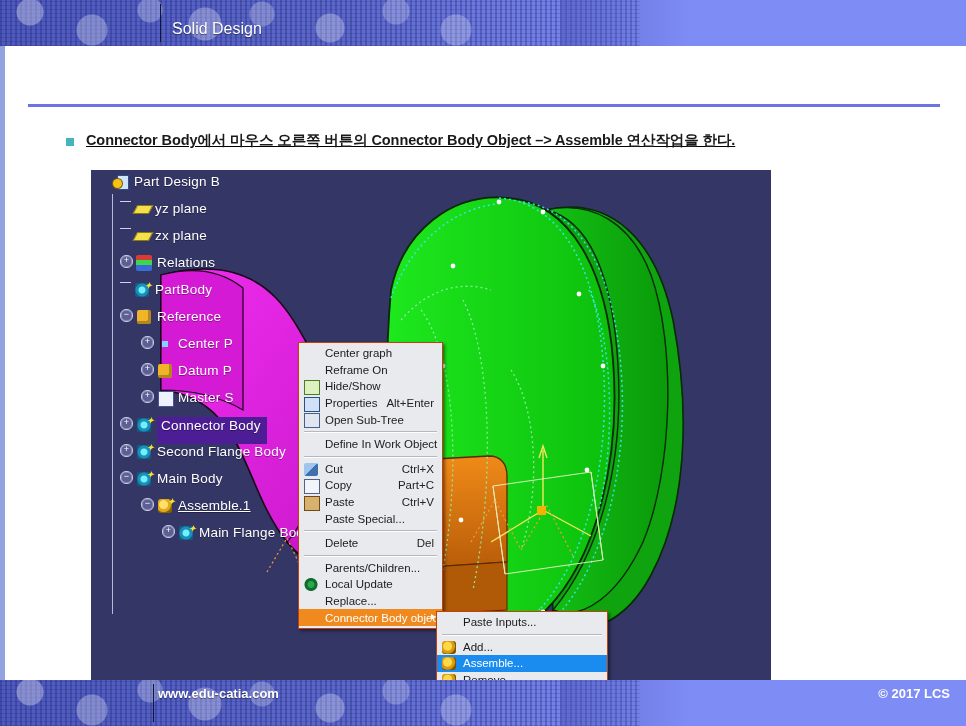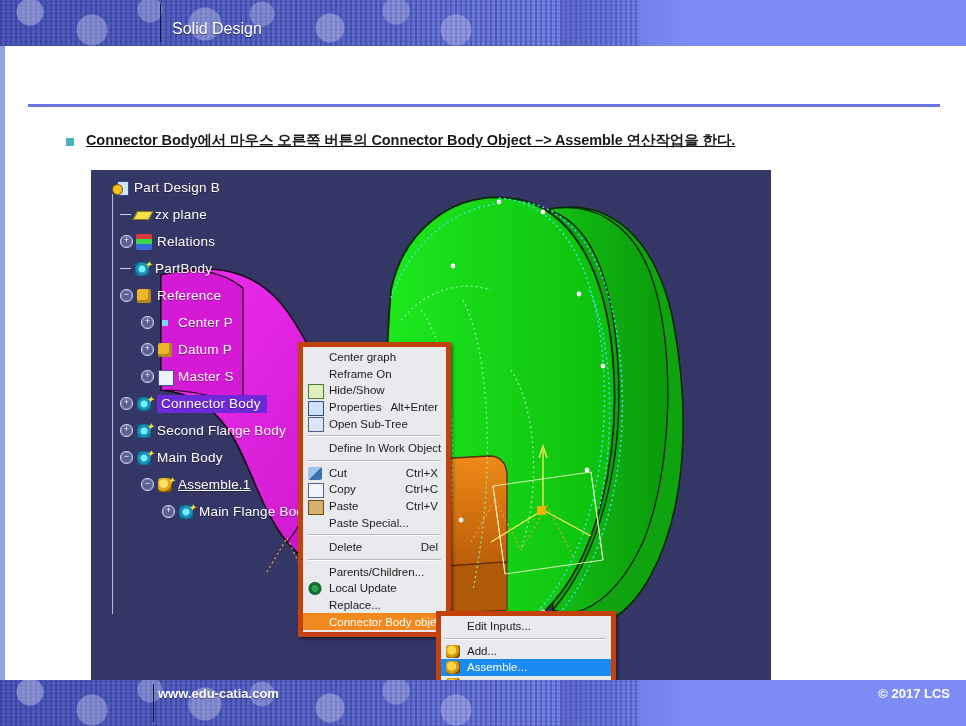--- a/index.html
+++ b/index.html
@@ -59,23 +59,23 @@
 
   
   .viewport{position:absolute;left:91px;top:170px;width:680px;height:510px;
      background:#343666;overflow:hidden;}
 
   
   .model{position:absolute;left:0;top:0;width:680px;height:510px;}
 
   
   .tree{position:absolute;left:8px;top:4px;width:260px;font-size:13.5px;color:#ffffff;}
-  .tnode{position:relative;height:27px;display:flex;align-items:center;}
+  .tnode{position:relative;height:27px;display:flex;}
   .tlabel{white-space:nowrap;letter-spacing:.2px;text-shadow:0 1px 0 rgba(0,0,0,.35);}
-  .tlabel.sel{background:#6d28d9;color:#ffffff;padding:1px 6px 2px 4px;}
+  .tlabel.sel{background:#4c1d95;color:#ffffff;padding:1px 6px 2px 4px;}
   .tlabel.link{text-decoration:underline;}
   .tplus{width:11px;height:11px;border:1px solid #c9cbe6;background:#5b5f93;
      color:#fff;font-size:9px;line-height:9px;text-align:center;margin-right:3px;flex:0 0 auto;
      border-radius:6px;box-shadow:inset 0 0 0 1px rgba(255,255,255,.25);}
   .tdash{width:11px;height:1px;background:#cfd2ee;margin-right:3px;flex:0 0 auto;}
   .tico{width:17px;height:16px;margin-right:4px;flex:0 0 auto;position:relative;}
   .vline{position:absolute;left:13px;top:20px;width:1px;height:420px;background:#cfd2ee;opacity:.85;}
 
   
   .ic-part{background:#cfe4ff;border:1px solid #2b4f86;position:absolute;left:4px;top:1px;width:10px;height:13px;}
@@ -90,21 +90,21 @@
   .ic-ref{position:absolute;left:1px;top:1px;width:14px;height:14px;background:#f0b429;border-radius:2px;
      box-shadow:inset -3px -3px 0 rgba(0,0,0,.25);}
   .ic-rel{position:absolute;left:0px;top:0px;width:16px;height:16px;
      background:linear-gradient(180deg,#d83a3a 0 5px,#3ad84a 5px 10px,#3a6ad8 10px 16px);border-radius:2px;}
   .ic-sketch{position:absolute;left:1px;top:1px;width:14px;height:14px;background:#eef2ff;border:1px solid #4a5590;}
   .ic-pt{position:absolute;left:5px;top:5px;width:6px;height:6px;background:#7fd4ff;}
   .ic-asm{position:absolute;left:1px;top:1px;width:14px;height:14px;
      background:radial-gradient(circle at 40% 40%,#ffe169 0 4px,#e0a81a 5px 7px,#8a6200 8px);border-radius:3px;}
 
   
-  .menu{position:absolute;background:#e9eaee;border:5px solid #c2410c;
+  .menu{position:absolute;background:#e9eaee;border:1px solid #c2410c;
      box-shadow:2px 2px 3px rgba(0,0,0,.45);font-size:11.5px;color:#1b1b1b;padding:2px 0;}
   .menu1{left:207px;top:172px;width:143px;}
   .menu2{left:345px;top:441px;width:170px;}
   .mi{position:relative;height:16.6px;display:flex;align-items:center;padding:0 6px 0 26px;white-space:nowrap;}
   .mi .acc{position:absolute;right:8px;color:#222;}
   .mi.hl{background:#1a8cf0;color:#ffffff;}
   .mi.hl .lbl{color:#fff;}
   .mi.orange{background:#f08a1e;color:#ffffff;}
   .msep{height:1px;background:#b6b7c2;margin:3px 5px;border-bottom:1px solid #fdfdff;}
   .mico{position:absolute;left:5px;top:2px;width:14px;height:13px;}
@@ -241,20 +241,27 @@
               <i class="ic-part"></i>
               <i class="ic-gear"></i>
             </span>
             <span class="tlabel">Part Design B</span>
           </div>
           <div class="tnode" style="padding-left: 21px;">
             <span class="tdash"></span>
             <span class="tico">
               <i class="ic-plane"></i>
             </span>
+            <span class="tlabel">yz plane</span>
+          </div>
+          <div class="tnode" style="padding-left: 21px;">
+            <span class="tdash"></span>
+            <span class="tico">
+              <i class="ic-plane"></i>
+            </span>
             <span class="tlabel">zx plane</span>
           </div>
           <div class="tnode" style="padding-left: 21px;">
             <span class="tplus">+</span>
             <span class="tico">
               <i class="ic-rel"></i>
             </span>
             <span class="tlabel">Relations</span>
           </div>
           <div class="tnode" style="padding-left: 21px;">
@@ -363,21 +370,21 @@
           </div>
           <div class="msep"></div>
           <div class="mi">
             <i class="mico mi-cut"></i>
             <span class="lbl">Cut</span>
             <span class="acc">Ctrl+X</span>
           </div>
           <div class="mi">
             <i class="mico mi-copy"></i>
             <span class="lbl">Copy</span>
-            <span class="acc">Ctrl+C</span>
+            <span class="acc">Part+C</span>
           </div>
           <div class="mi">
             <i class="mico mi-paste"></i>
             <span class="lbl">Paste</span>
             <span class="acc">Ctrl+V</span>
           </div>
           <div class="mi">
             <span class="lbl">Paste Special...</span>
           </div>
           <div class="msep"></div>
@@ -399,21 +406,21 @@
           <div class="mi orange">
             <span class="lbl">Connector Body object</span>
             <span class="arrow"></span>
           </div>
         </div>
     </div>
 
     <div class="menu menu2">
       <div id="sub-items">
           <div class="mi">
-            <span class="lbl">Edit Inputs...</span>
+            <span class="lbl">Paste Inputs...</span>
           </div>
           <div class="msep"></div>
           <div class="mi">
             <i class="mico mi-bool"></i>
             <span class="lbl">Add...</span>
           </div>
           <div class="mi hl">
             <i class="mico mi-bool"></i>
             <span class="lbl">Assemble...</span>
           </div>

